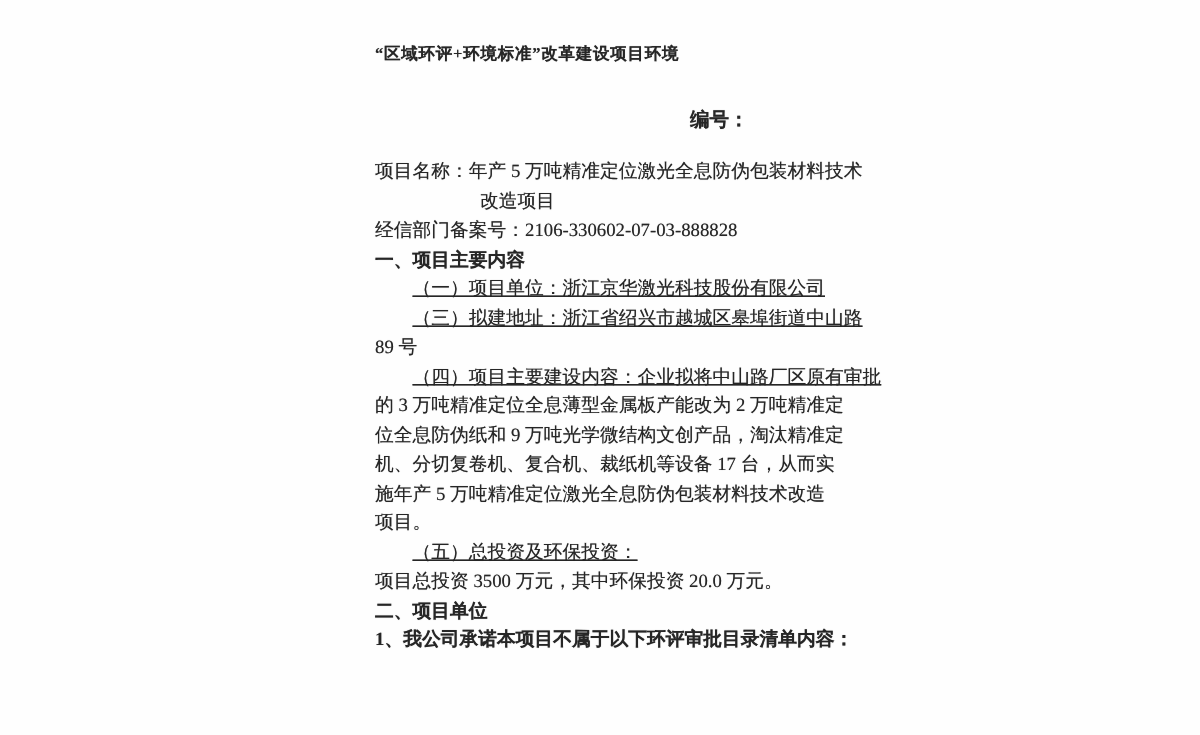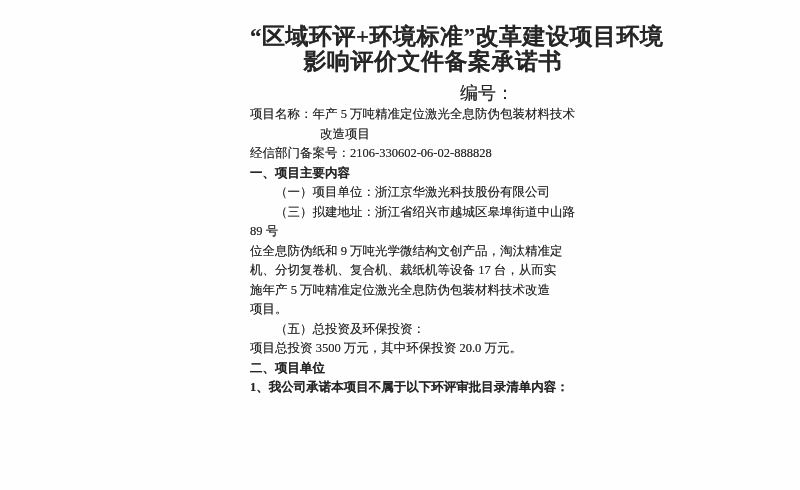--- a/index.html
+++ b/index.html
@@ -19,69 +19,70 @@
     text-shadow: 0 0 0.45px rgba(45,45,45,0.6);
   }
   .doc {
     position: absolute;
     left: 250px;
     top: 24px;
     width: 312px;
   }
   .title-line {
     font-weight: bold;
-    font-size: 23px;
+    font-size: 11px;
     line-height: 25px;
-    text-align: right;
+    text-align: left;
     letter-spacing: 0.5px;
     white-space: nowrap;
   }
   .serial {
     position: absolute;
     left: 210px;
-    top: 57px;
-    font-size: 18px;
-    font-weight: normal;
+    top: 47px;
+    font-size: 13px;
+    font-weight: bold;
     white-space: nowrap;
   }
   .body-block {
     position: absolute;
     left: 0;
     top: 81px;
     width: 100%;
     font-size: 12.5px;
     line-height: 19.5px;
   }
   .ln {
     white-space: nowrap;
     height: 19.5px;
   }
-  .ind1 { padding-left: 25px; }   
+  .ind1 { padding-left: 25px; text-decoration: underline; }   
   .ind2 { padding-left: 70px; }   
   .b    { font-weight: bold; }
 </style>
 </head>
 <body>
 
 <div class="page">
   <div class="doc">
 
     <div class="title-line">“区域环评+环境标准”改革建设项目环境</div>
-    <div class="title-line">影响评价文件备案承诺书</div>
 
     <div class="serial">编号：</div>
 
     <div class="body-block">
       <div class="ln">项目名称：年产 5 万吨精准定位激光全息防伪包装材料技术</div>
       <div class="ln ind2">改造项目</div>
-      <div class="ln">经信部门备案号：2106-330602-06-02-888828</div>
+      <div class="ln">经信部门备案号：2106-330602-07-03-888828</div>
       <div class="ln b">一、项目主要内容</div>
       <div class="ln ind1">（一）项目单位：浙江京华激光科技股份有限公司</div>
       <div class="ln ind1">（三）拟建地址：浙江省绍兴市越城区皋埠街道中山路</div>
       <div class="ln">89 号</div>
+      <div class="ln ind1">（四）项目主要建设内容：企业拟将中山路厂区原有审批</div>
+      <div class="ln">的 3 万吨精准定位全息薄型金属板产能改为 2 万吨精准定</div>
       <div class="ln">位全息防伪纸和 9 万吨光学微结构文创产品，淘汰精准定</div>
       <div class="ln">机、分切复卷机、复合机、裁纸机等设备 17 台，从而实</div>
       <div class="ln">施年产 5 万吨精准定位激光全息防伪包装材料技术改造</div>
       <div class="ln">项目。</div>
       <div class="ln ind1">（五）总投资及环保投资：</div>
       <div class="ln">项目总投资 3500 万元，其中环保投资 20.0 万元。</div>
       <div class="ln b">二、项目单位</div>
       <div class="ln b">1、我公司承诺本项目不属于以下环评审批目录清单内容：</div>
     </div>
 

